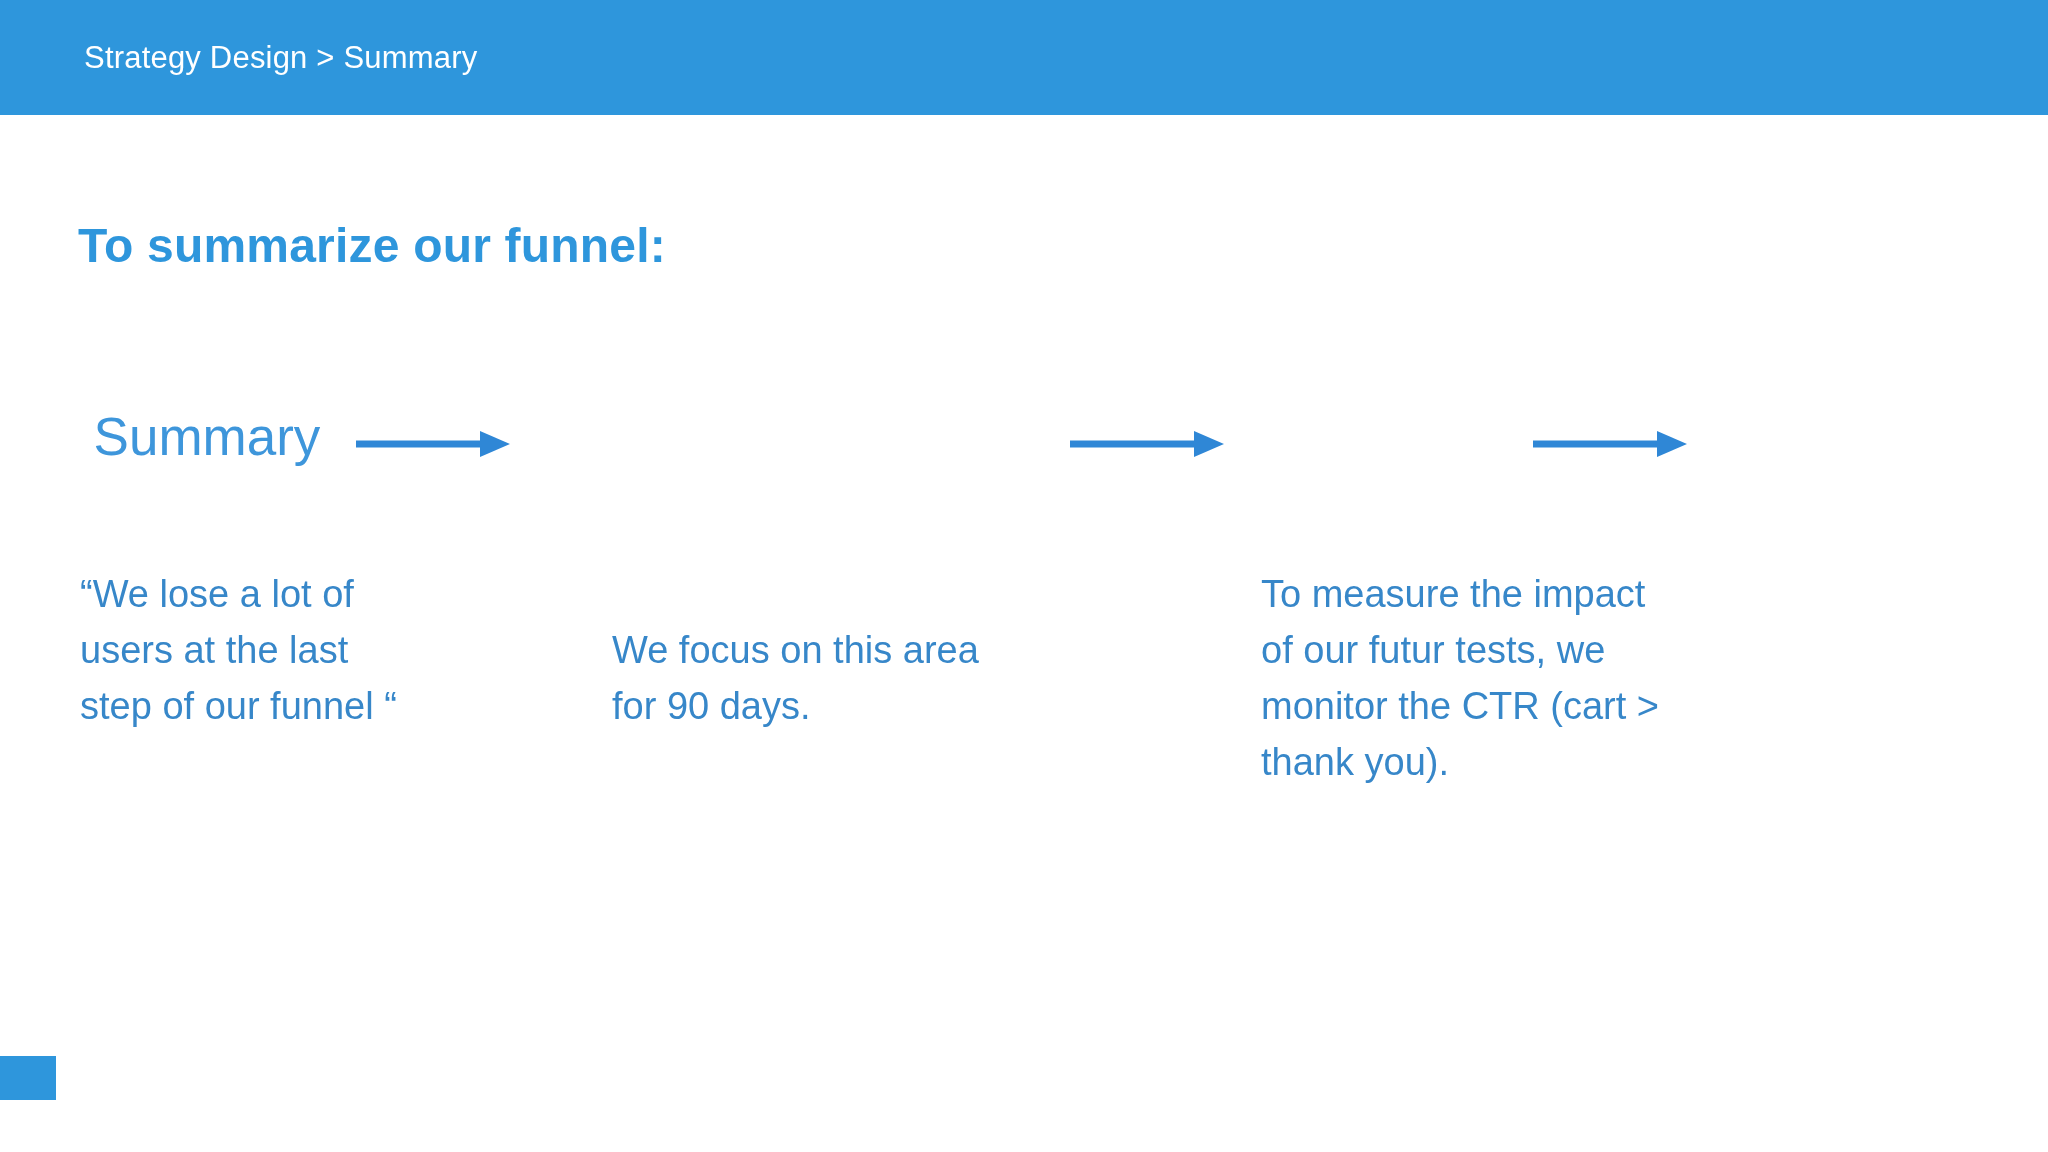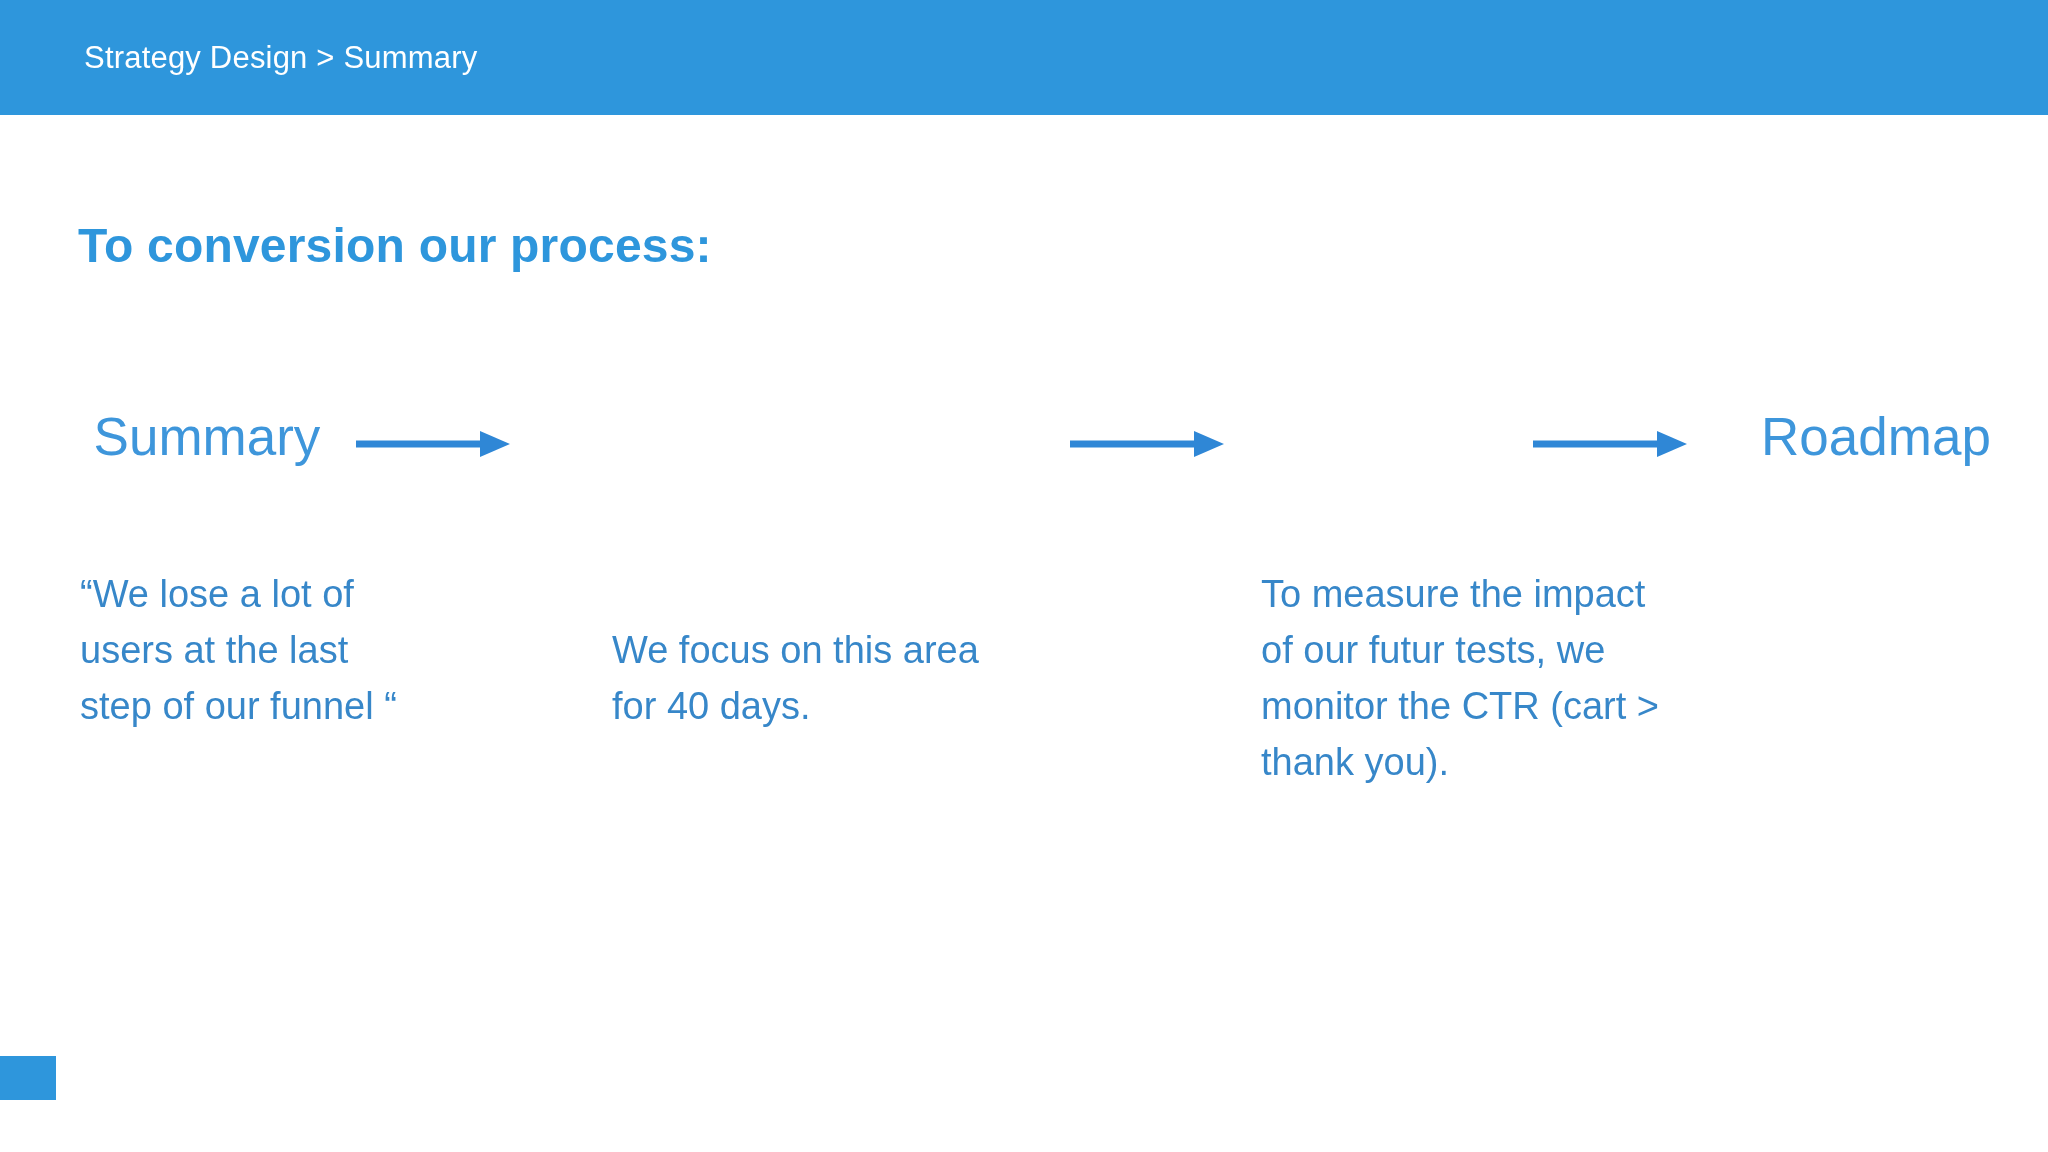--- a/index.html
+++ b/index.html
@@ -77,50 +77,49 @@
 </style>
 </head>
 <body>
 
 <div class="slide">
 
   <div class="header-bar">
     <div class="breadcrumb">Strategy Design &gt; Summary</div>
   </div>
 
-  <div class="page-title">To conversion our process:</div>
+  <div class="page-title">To summarize our funnel:</div>
 
   <div class="flow-label" style="left:207px">Summary</div>
 
   <svg class="flow-arrow" style="left:356px" viewBox="0 0 154 40">
     <line x1="0" y1="20" x2="127" y2="20" stroke="currentColor" stroke-width="7"></line>
     <polygon points="124,7 154,20 124,33" fill="currentColor"></polygon>
   </svg>
 
 
   <svg class="flow-arrow" style="left:1070px" viewBox="0 0 154 40">
     <line x1="0" y1="20" x2="127" y2="20" stroke="currentColor" stroke-width="7"></line>
     <polygon points="124,7 154,20 124,33" fill="currentColor"></polygon>
   </svg>
 
 
   <svg class="flow-arrow" style="left:1533px" viewBox="0 0 154 40">
     <line x1="0" y1="20" x2="127" y2="20" stroke="currentColor" stroke-width="7"></line>
     <polygon points="124,7 154,20 124,33" fill="currentColor"></polygon>
   </svg>
 
-  <div class="flow-label" style="left:1876px">Roadmap</div>
 
   <div class="note" style="left:80px; width:340px">“We lose a lot of
 users at the last
 step of our funnel “</div>
 
   <div class="note" style="left:612px; width:380px">
     <p>We focus on this area
-for 40 days.</p>
+for 90 days.</p>
   </div>
 
   <div class="note" style="left:1261px; width:400px">To measure the impact
 of our futur tests, we
 monitor the CTR (cart &gt;
 thank you).</div>
 
   <div class="accent-corner"></div>
 
 </div>

